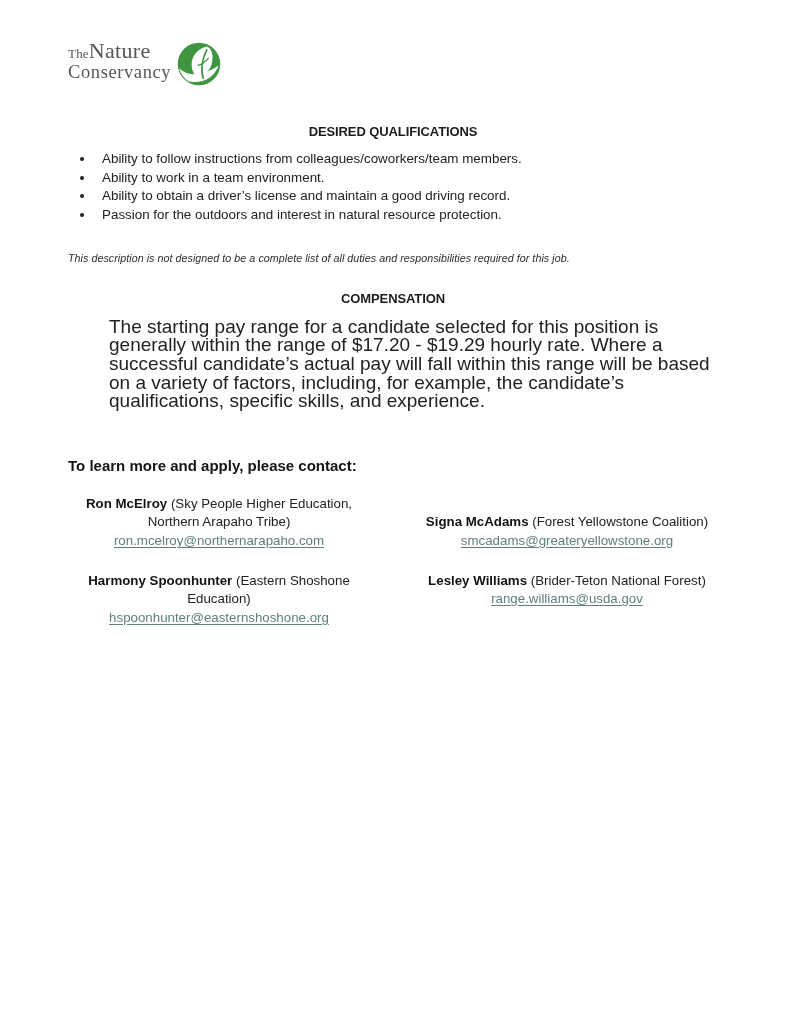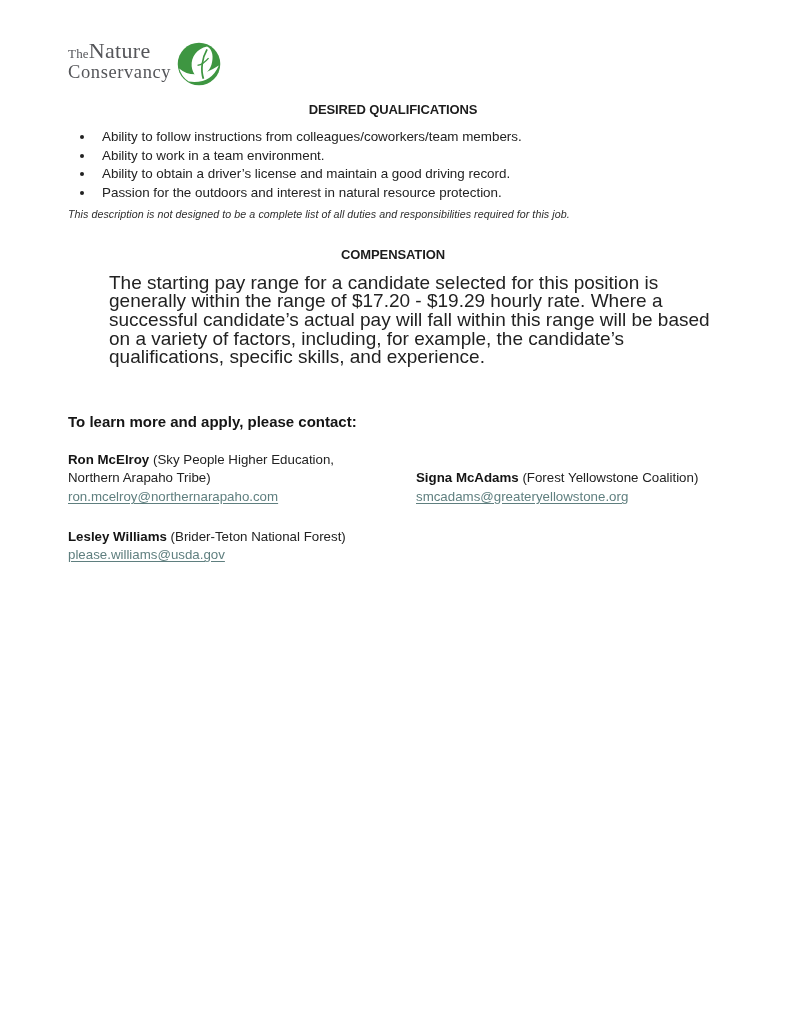--- a/index.html
+++ b/index.html
@@ -28,39 +28,39 @@
   }
 
   
   .section-title {
     text-align: center;
     font-weight: bold;
     font-size: 13px;
     letter-spacing: -0.1px;
     color: #1c1c1c;
   }
-  .title-qualifications { margin-top: 12px; }
+  .title-qualifications { margin-top: 34px; }
   .title-compensation { margin-top: 27px; }
 
   
   ul.bullets {
     margin-top: 11px;
     padding-left: 27px;
     list-style: disc;
   }
   ul.bullets li {
     font-size: 13.4px;
     line-height: 18.7px;
     color: #222222;
     padding-left: 7px;
   }
 
   
   .disclaimer {
-    margin-top: 5px;
+    margin-top: 27px;
     font-style: italic;
     font-size: 10.7px;
     color: #2d2d2d;
     letter-spacing: 0.05px;
   }
 
   
   .body-paragraph {
     margin-top: 12px;
     font-size: 19px;
@@ -74,20 +74,21 @@
     margin-top: 46px;
     font-weight: bold;
     font-size: 15px;
     color: #151515;
   }
   .contacts-grid {
     margin-top: 21px;
     display: grid;
     grid-template-columns: 348px 1fr;
     row-gap: 21px;
+    text-align: center;
   }
   .contact-card { font-size: 13.3px; line-height: 18.6px; }
   .contact-card .contact-line strong { color: #141414; }
   .contact-card.left { width: 302px; }
   .contact-card.align-end { align-self: end; }
   .contact-card.align-start { align-self: start; }
   .contact-line.nowrap { white-space: nowrap; }
   a.email {
     color: #5f7f7f;
     text-decoration: underline;
@@ -140,20 +141,24 @@
     <div class="contact-card left">
       <p class="contact-line"><strong>Ron McElroy</strong><span> (Sky People Higher Education, Northern Arapaho Tribe)</span></p>
       <a class="email">ron.mcelroy@northernarapaho.com</a>
     </div>
 
     <div class="contact-card align-end">
       <p class="contact-line nowrap"><strong>Signa McAdams</strong><span> (Forest Yellowstone Coalition)</span></p>
       <a class="email">smcadams@greateryellowstone.org</a>
     </div>
 
+    <div class="contact-card left">
+      <p class="contact-line"><strong>Harmony Spoonhunter</strong><span> (Eastern Shoshone Education)</span></p>
+      <a class="email">hspoonhunter@easternshoshone.org</a>
+    </div>
 
     <div class="contact-card align-start">
       <p class="contact-line nowrap"><strong>Lesley Williams</strong><span> (Brider-Teton National Forest)</span></p>
-      <a class="email">please.williams@usda.gov</a>
+      <a class="email">range.williams@usda.gov</a>
     </div>
 
   </div>
 </div>
 
 </body></html>

